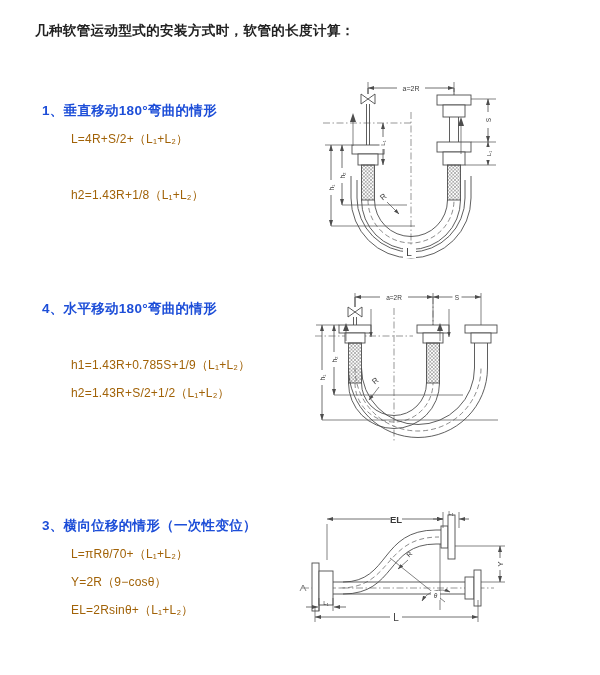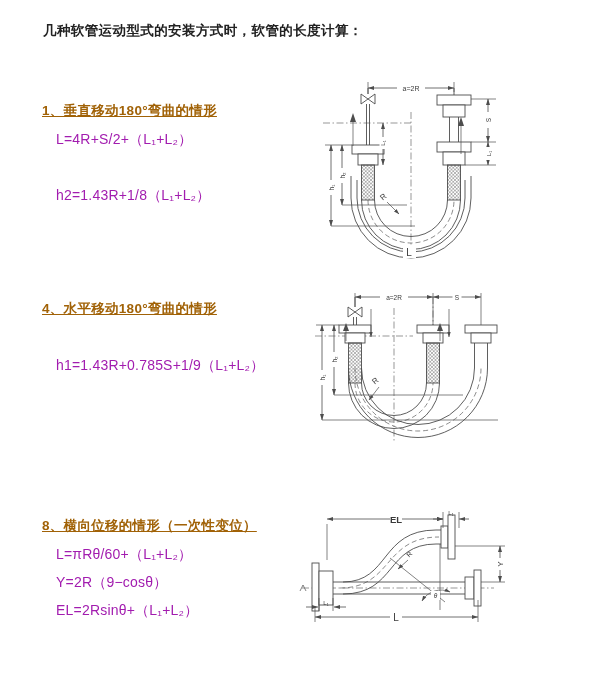--- a/index.html
+++ b/index.html
@@ -3,25 +3,25 @@
 <meta charset="utf-8">
 <style>
   html,body{margin:0;padding:0;}
   body{
     width:600px;height:675px;position:relative;background:#ffffff;
     font-family:"Liberation Sans","DejaVu Sans",sans-serif;
     color:#2b2b2b;overflow:hidden;
   }
   .title{
     position:absolute;left:35px;top:22px;
-    font-size:13.5px;font-weight:bold;letter-spacing:0.4px;color:#222;margin-left:8px;
+    font-size:13.5px;font-weight:bold;letter-spacing:0.4px;color:#222;
   }
   .sec{position:absolute;left:42px;width:290px;height:110px;}
-  .heading{position:absolute;left:0;top:0;font-size:13.5px;font-weight:bold;letter-spacing:0.3px;color:#a16207;text-decoration:underline;}
-  .formula{position:absolute;left:14px;font-size:14px;letter-spacing:0.2px;color:#a21caf;}
+  .heading{position:absolute;left:0;top:0;font-size:13.5px;font-weight:bold;letter-spacing:0.3px;color:#1d4ed8;}
+  .formula{position:absolute;left:29px;font-size:12px;letter-spacing:0.2px;color:#a16207;}
   .f0{top:29px}.f1{top:57px}.f2{top:85px}
   svg.diag{position:absolute;}
   svg.diag text{font-family:"Liberation Sans","DejaVu Sans",sans-serif;fill:#3a3a3a;}
   svg .ln{stroke:#4d4d4d;stroke-width:0.9;fill:none;}
   svg .thin{stroke:#4d4d4d;stroke-width:0.7;fill:none;}
   svg .dim{stroke:#4d4d4d;stroke-width:0.8;fill:none;}
   svg .cl{stroke:#6a6a6a;stroke-width:0.7;fill:none;stroke-dasharray:7 2.5 1.5 2.5;}
   svg .dash{stroke:#5a5a5a;stroke-width:0.7;fill:none;stroke-dasharray:5 3;}
   svg .part{stroke:#4d4d4d;stroke-width:0.9;fill:#ffffff;}
   svg .bg{fill:#ffffff;stroke:none;}
@@ -34,25 +34,26 @@
 
 <section class="sec" style="top:102px">
   <div class="heading">1、垂直移动180°弯曲的情形</div>
   <div class="formula f0">L=4R+S/2+（L₁+L₂）</div>
   <div class="formula f2">h2=1.43R+1/8（L₁+L₂）</div>
 </section>
 
 <section class="sec" style="top:300px">
   <div class="heading">4、水平移动180°弯曲的情形</div>
   <div class="formula f1">h1=1.43R+0.785S+1/9（L₁+L₂）</div>
+  <div class="formula f2">h2=1.43R+S/2+1/2（L₁+L₂）</div>
 </section>
 
 <section class="sec" style="top:517px">
-  <div class="heading">8、横向位移的情形（一次性变位）</div>
-  <div class="formula f0">L=πRθ/60+（L₁+L₂）</div>
+  <div class="heading">3、横向位移的情形（一次性变位）</div>
+  <div class="formula f0">L=πRθ/70+（L₁+L₂）</div>
   <div class="formula f1">Y=2R（9−cosθ）</div>
   <div class="formula f2">EL=2Rsinθ+（L₁+L₂）</div>
 </section>
 
 <svg class="diag" style="left:315px;top:68px" width="280" height="195" viewBox="0 0 280 195">
   <defs>
     <marker id="m1" viewBox="0 0 10 10" refX="9.5" refY="5" markerWidth="8" markerHeight="8" orient="auto-start-reverse">
       <path d="M0 1.8L10 5L0 8.2Z" fill="#4d4d4d"></path>
     </marker>
     <pattern id="ht1" width="3.5" height="3.5" patternUnits="userSpaceOnUse">

